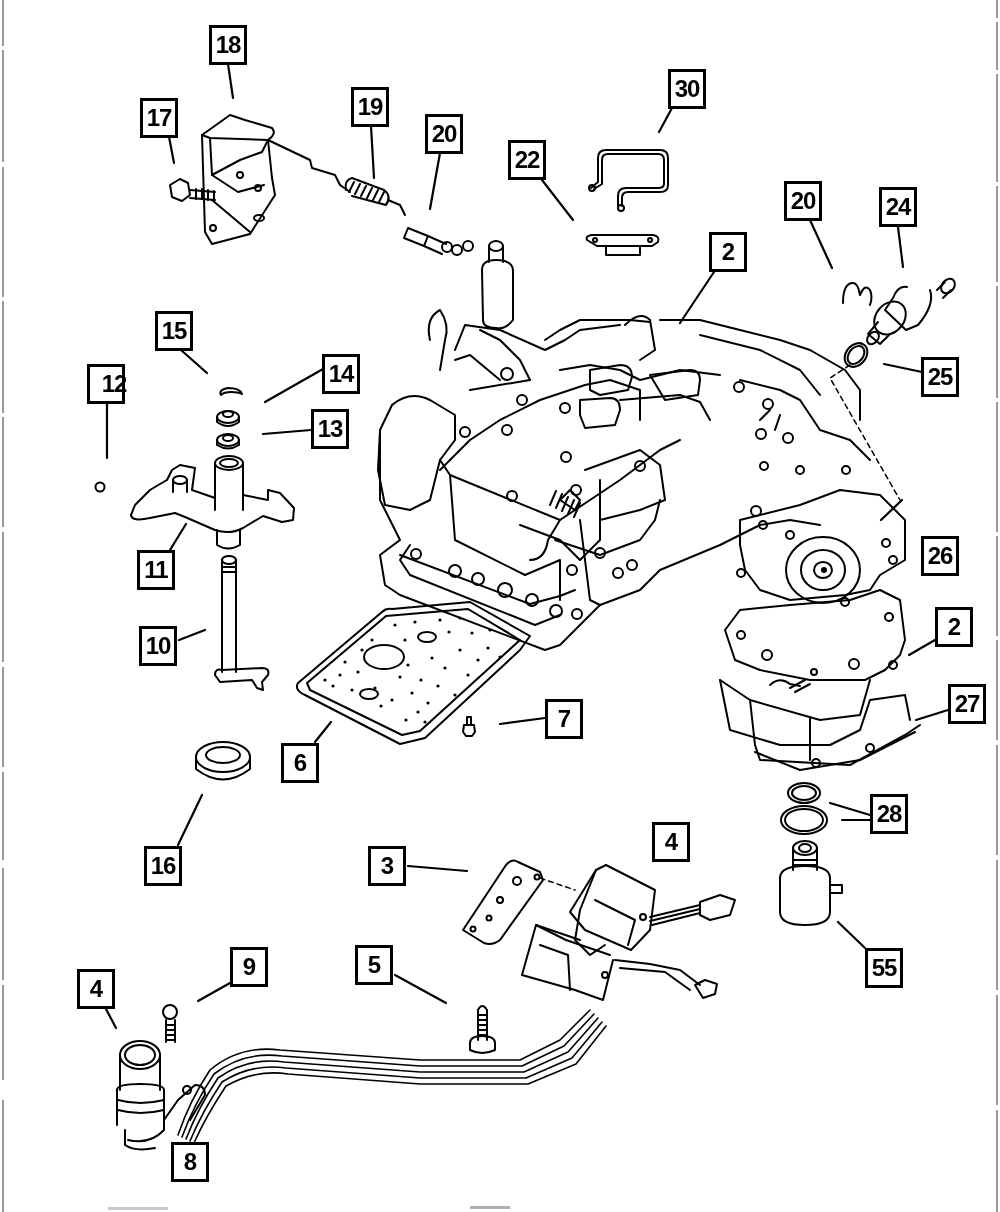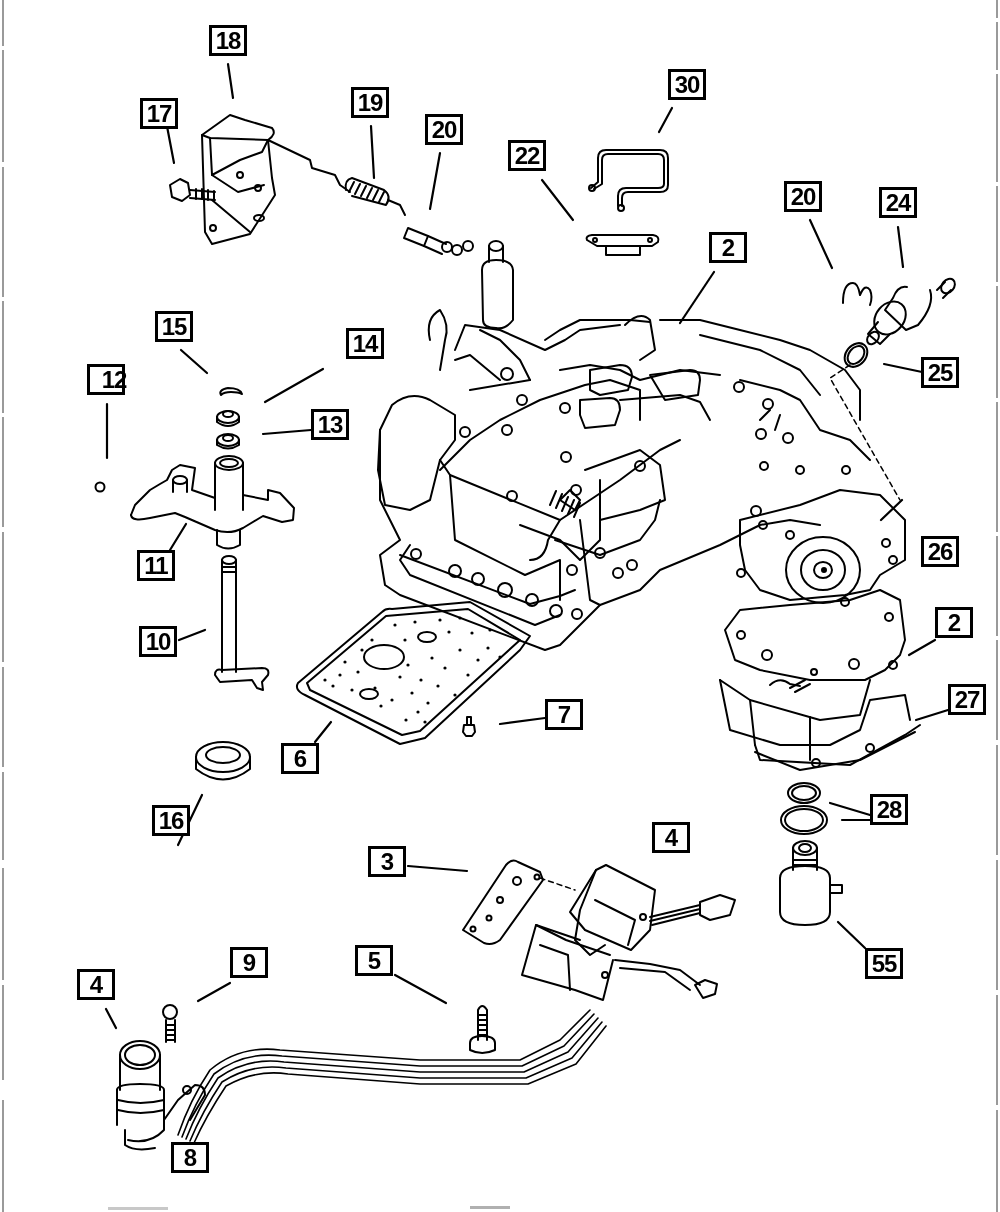--- a/index.html
+++ b/index.html
@@ -1,19 +1,19 @@
 <!DOCTYPE html>
 <html><head>
 <meta charset="utf-8">
 <style>
   html, body { margin: 0; padding: 0; background: #ffffff; }
   body { width: 1000px; height: 1212px; position: relative; overflow: hidden;
          font-family: "Liberation Sans", sans-serif; }
   #diagram { position: absolute; left: 0; top: 0; width: 1000px; height: 1212px; }
-  .callout { position: absolute; width: 38px; height: 31px; border: 3px solid #000;
+  .callout { position: absolute; width: 38px; height: 40px; border: 3px solid #000;
              background: #fff; box-sizing: border-box; display: flex; align-items: center;
              justify-content: center; font-weight: bold; font-size: 24px; color: #000;
              letter-spacing: -1px; cursor: pointer; }
   .border-seg { position: absolute; width: 2px; background: #9a9a9a; }
 </style>
 </head>
 <body>
 
 <div class="border-seg" style="left:2px;top:0;height:46px;"></div>
 <div class="border-seg" style="left:2px;top:50px;height:112px;"></div>
@@ -406,31 +406,31 @@
 <div class="callout" style="left:209px;top:25px;">18</div>
 <div class="callout" style="left:351px;top:87px;">19</div>
 <div class="callout" style="left:425px;top:114px;">20</div>
 <div class="callout" style="left:668px;top:69px;">30</div>
 <div class="callout" style="left:508px;top:140px;">22</div>
 <div class="callout" style="left:709px;top:232px;">2</div>
 <div class="callout" style="left:784px;top:181px;">20</div>
 <div class="callout" style="left:879px;top:187px;">24</div>
 <div class="callout" style="left:921px;top:357px;">25</div>
 <div class="callout" style="left:155px;top:311px;">15</div>
-<div class="callout" style="left:322px;top:328px;margin-left:24px;">14</div>
+<div class="callout" style="left:322px;top:354px;">14</div>
 <div class="callout" style="left:311px;top:409px;">13</div>
 <div class="callout" style="left:87px;top:364px;padding-left:16px;">12</div>
 <div class="callout" style="left:137px;top:550px;">11</div>
 <div class="callout" style="left:139px;top:626px;">10</div>
 <div class="callout" style="left:921px;top:536px;">26</div>
 <div class="callout" style="left:935px;top:607px;">2</div>
 <div class="callout" style="left:948px;top:684px;">27</div>
 <div class="callout" style="left:545px;top:699px;">7</div>
 <div class="callout" style="left:281px;top:743px;">6</div>
-<div class="callout" style="left:144px;top:805px;margin-left:8px;">16</div>
+<div class="callout" style="left:144px;top:846px;">16</div>
 <div class="callout" style="left:870px;top:794px;">28</div>
 <div class="callout" style="left:368px;top:846px;">3</div>
 <div class="callout" style="left:652px;top:822px;">4</div>
 <div class="callout" style="left:865px;top:948px;">55</div>
 <div class="callout" style="left:230px;top:947px;">9</div>
 <div class="callout" style="left:355px;top:945px;">5</div>
 <div class="callout" style="left:77px;top:969px;">4</div>
 <div class="callout" style="left:171px;top:1142px;">8</div>
 
 <div style="position:absolute;left:108px;top:1207px;width:60px;height:3px;background:#c8c8c8;"></div>

